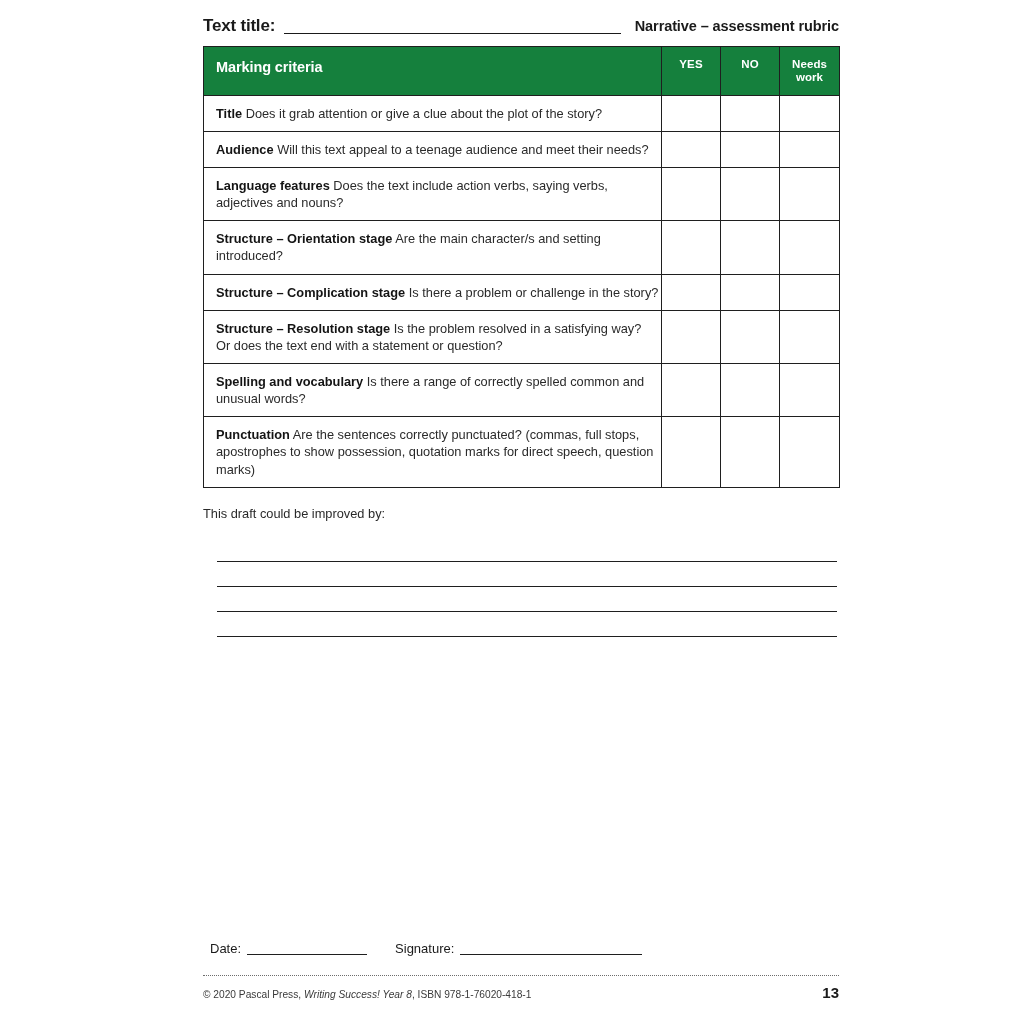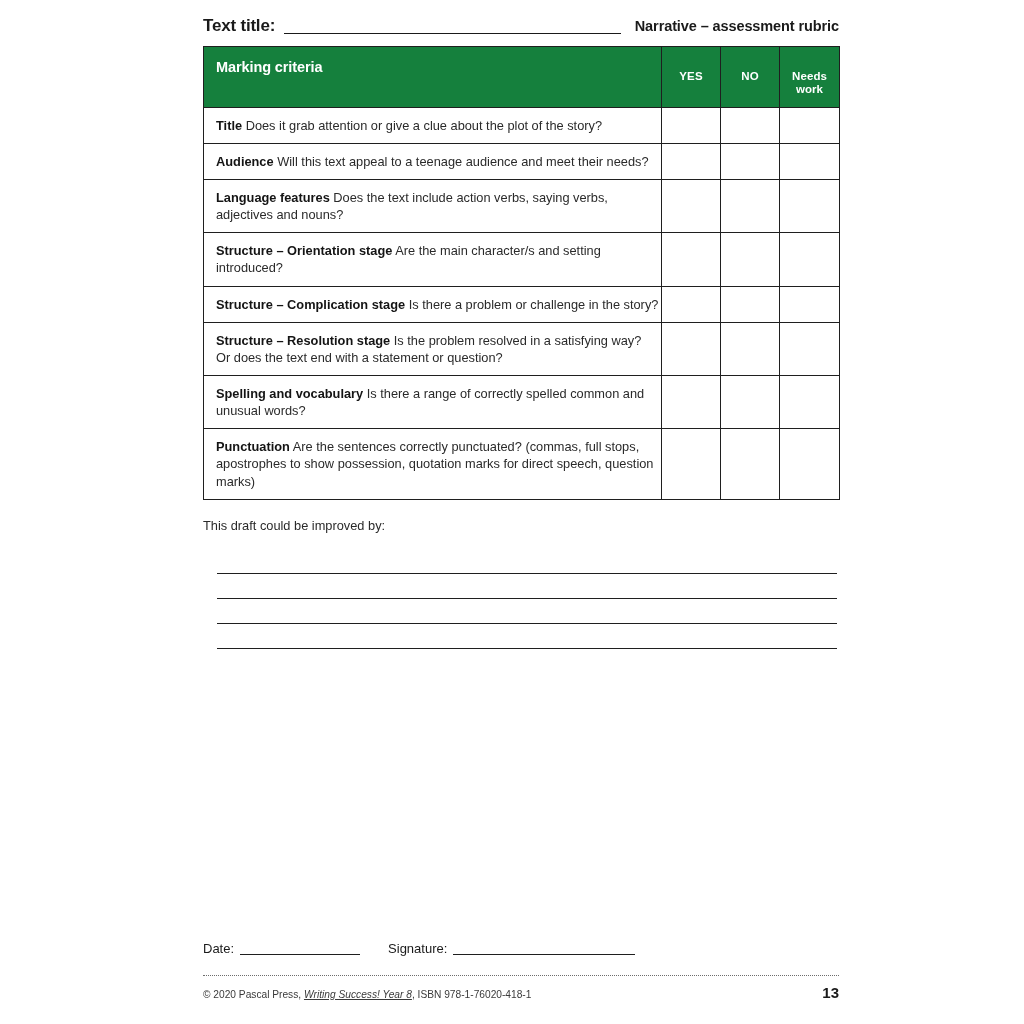--- a/index.html
+++ b/index.html
@@ -106,21 +106,21 @@
   }
   th.crit-head {
     text-align: left;
     font-size: 14.5px;
     padding: 12px 0 13px 12px;
     letter-spacing: -0.1px;
   }
   th.mark-head {
     text-align: center;
     font-size: 11.5px;
-    padding: 23px 2px 11px 2px;
+    padding: 11px 2px 11px 2px;
     line-height: 1.12;
     letter-spacing: 0.1px;
   }
   td.crit {
     padding: 9px 2px 9px 12px;
     font-size: 12.8px;
     line-height: 1.34;
     color: #2a2a2a;
   }
   td.crit b {
@@ -141,21 +141,21 @@
   }
   .wline {
     width: 620px;
     border-bottom: 1.7px solid #1f1f1f;
     height: 24px;
   }
 
   
   .datesig {
     position: absolute;
-    left: 0;
+    left: 7px;
     top: 942px;
     display: flex;
     align-items: flex-end;
     font-size: 13px;
     color: #1a1a1a;
   }
   .ds-label { line-height: 1; }
   .ds-rule {
     border-bottom: 1.8px solid #1f1f1f;
     height: 3px;
@@ -180,21 +180,21 @@
   .footer-row {
     display: flex;
     align-items: baseline;
     justify-content: space-between;
     margin-top: 8px;
   }
   .copyright {
     font-size: 10.2px;
     color: #3a3a3a;
   }
-  .copyright i { font-style: italic; text-decoration: underline; }
+  .copyright i { font-style: italic; }
   .pageno {
     font-size: 15px;
     font-weight: bold;
     color: #1a1a1a;
   }
 </style>
 </head>
 <body>
 
 <div class="page">

